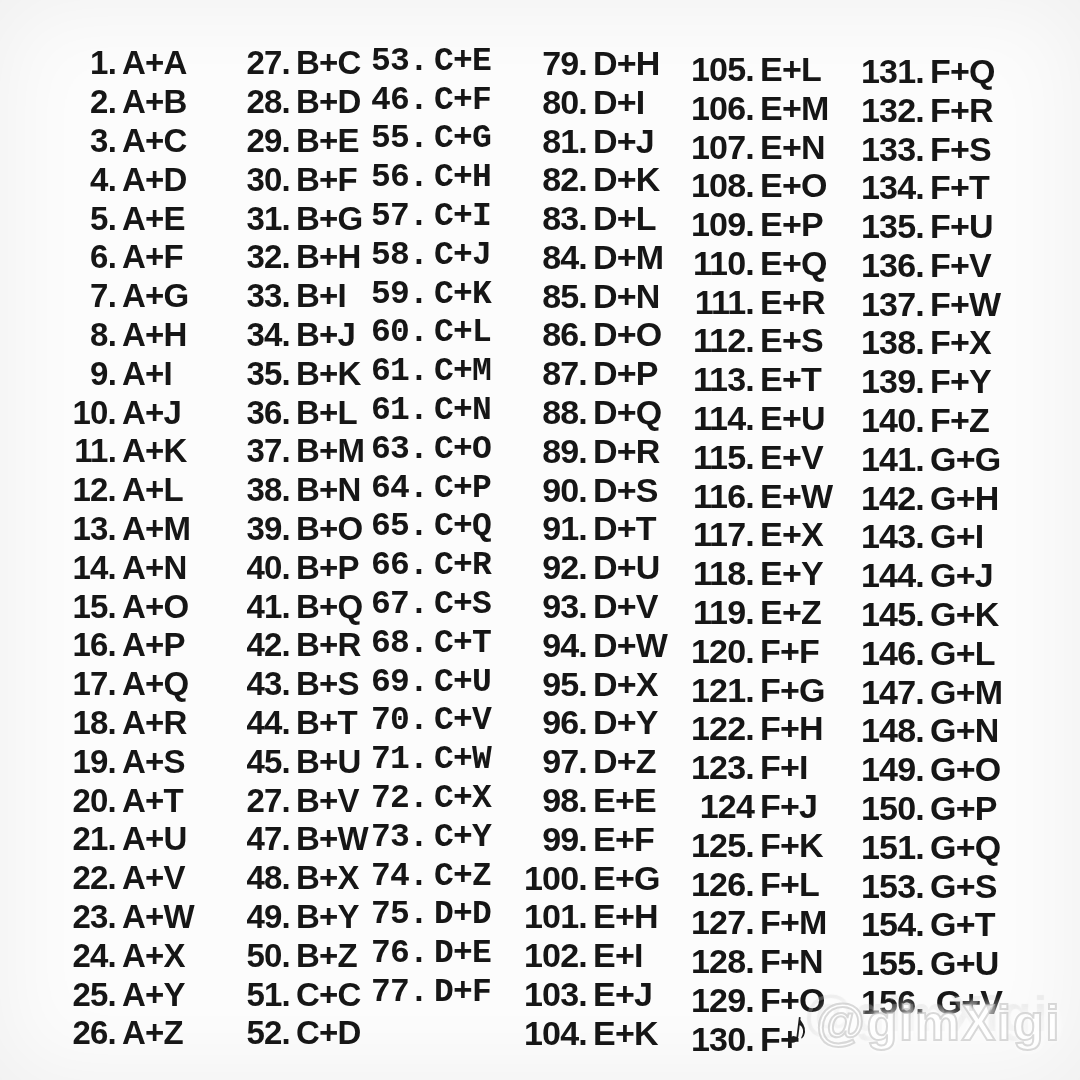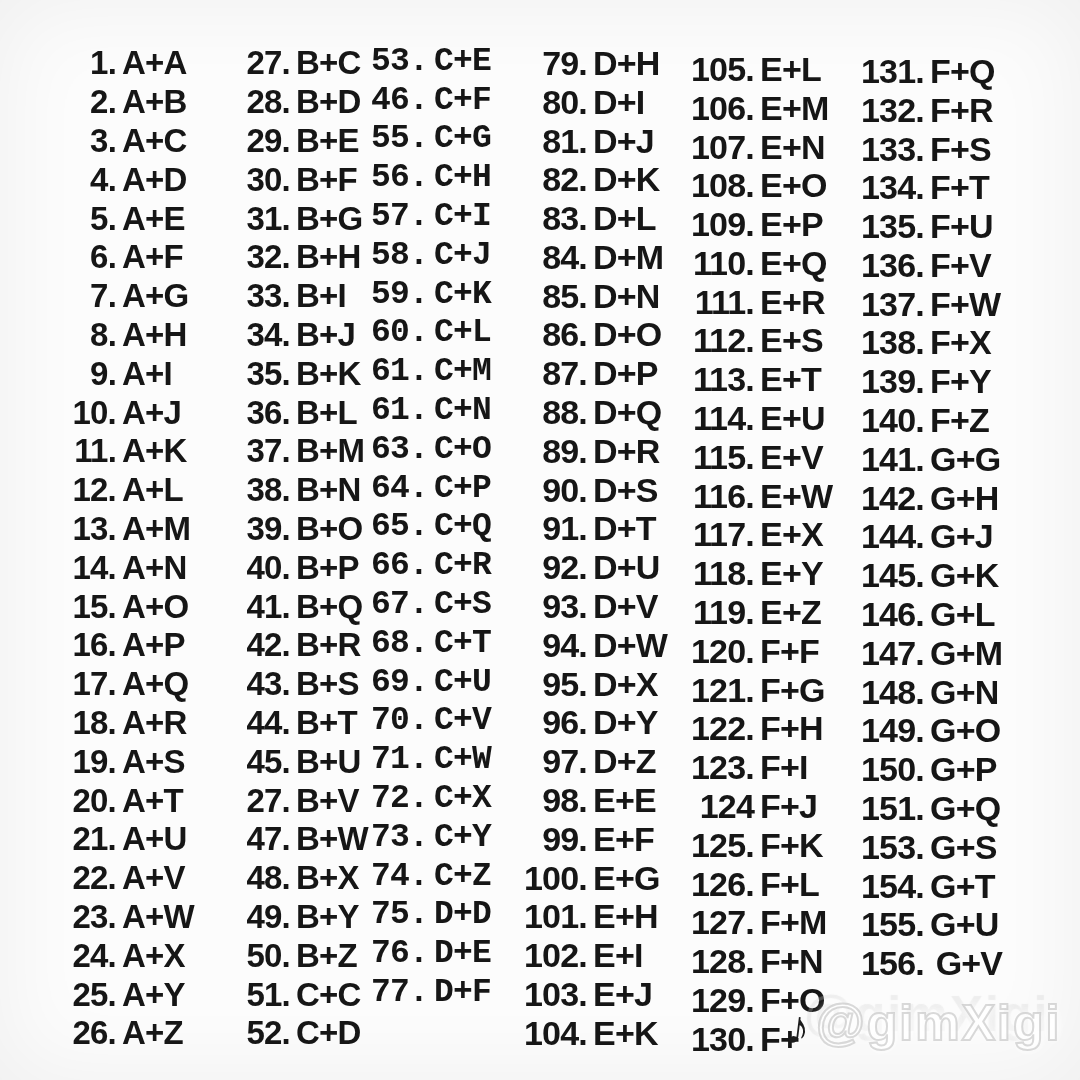--- a/index.html
+++ b/index.html
@@ -637,20 +637,24 @@
       </div>
       <div class="cell">
         <span class="num">141.</span>
         <span class="combo">G+G</span>
       </div>
       <div class="cell">
         <span class="num">142.</span>
         <span class="combo">G+H</span>
       </div>
       <div class="cell">
+        <span class="num">143.</span>
+        <span class="combo">G+I</span>
+      </div>
+      <div class="cell">
         <span class="num">144.</span>
         <span class="combo">G+J</span>
       </div>
       <div class="cell">
         <span class="num">145.</span>
         <span class="combo">G+K</span>
       </div>
       <div class="cell">
         <span class="num">146.</span>
         <span class="combo">G+L</span>

